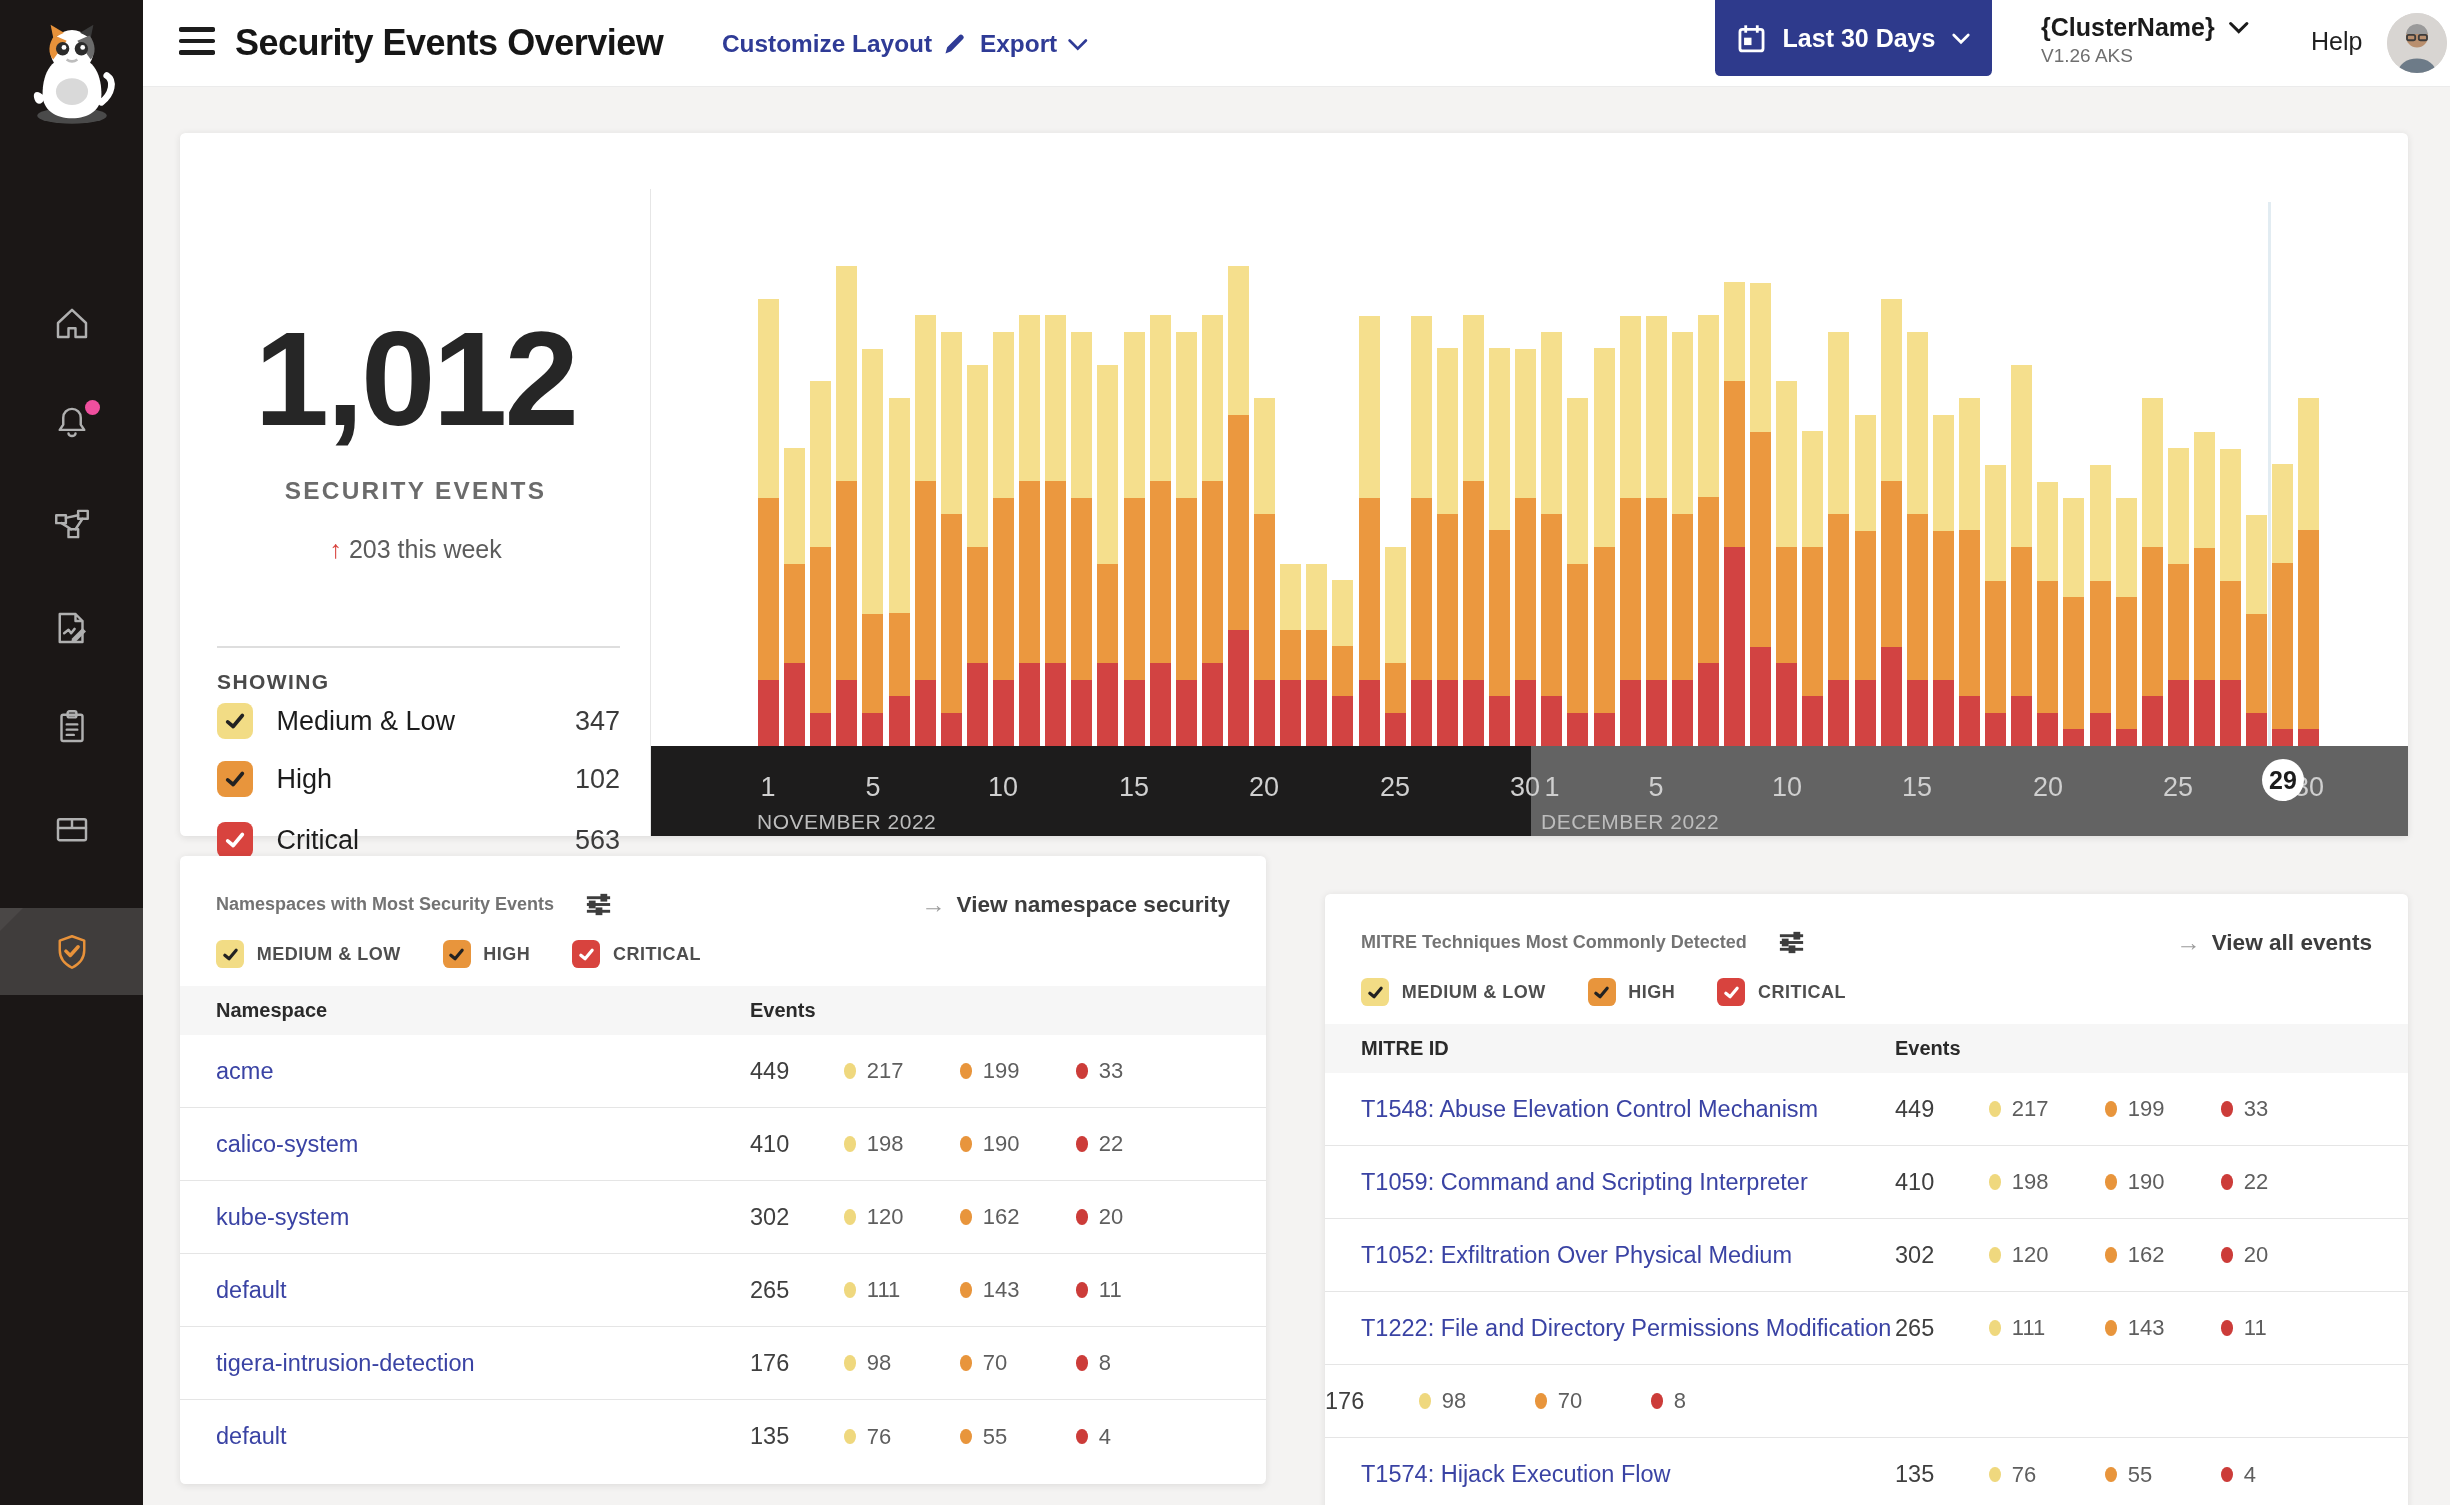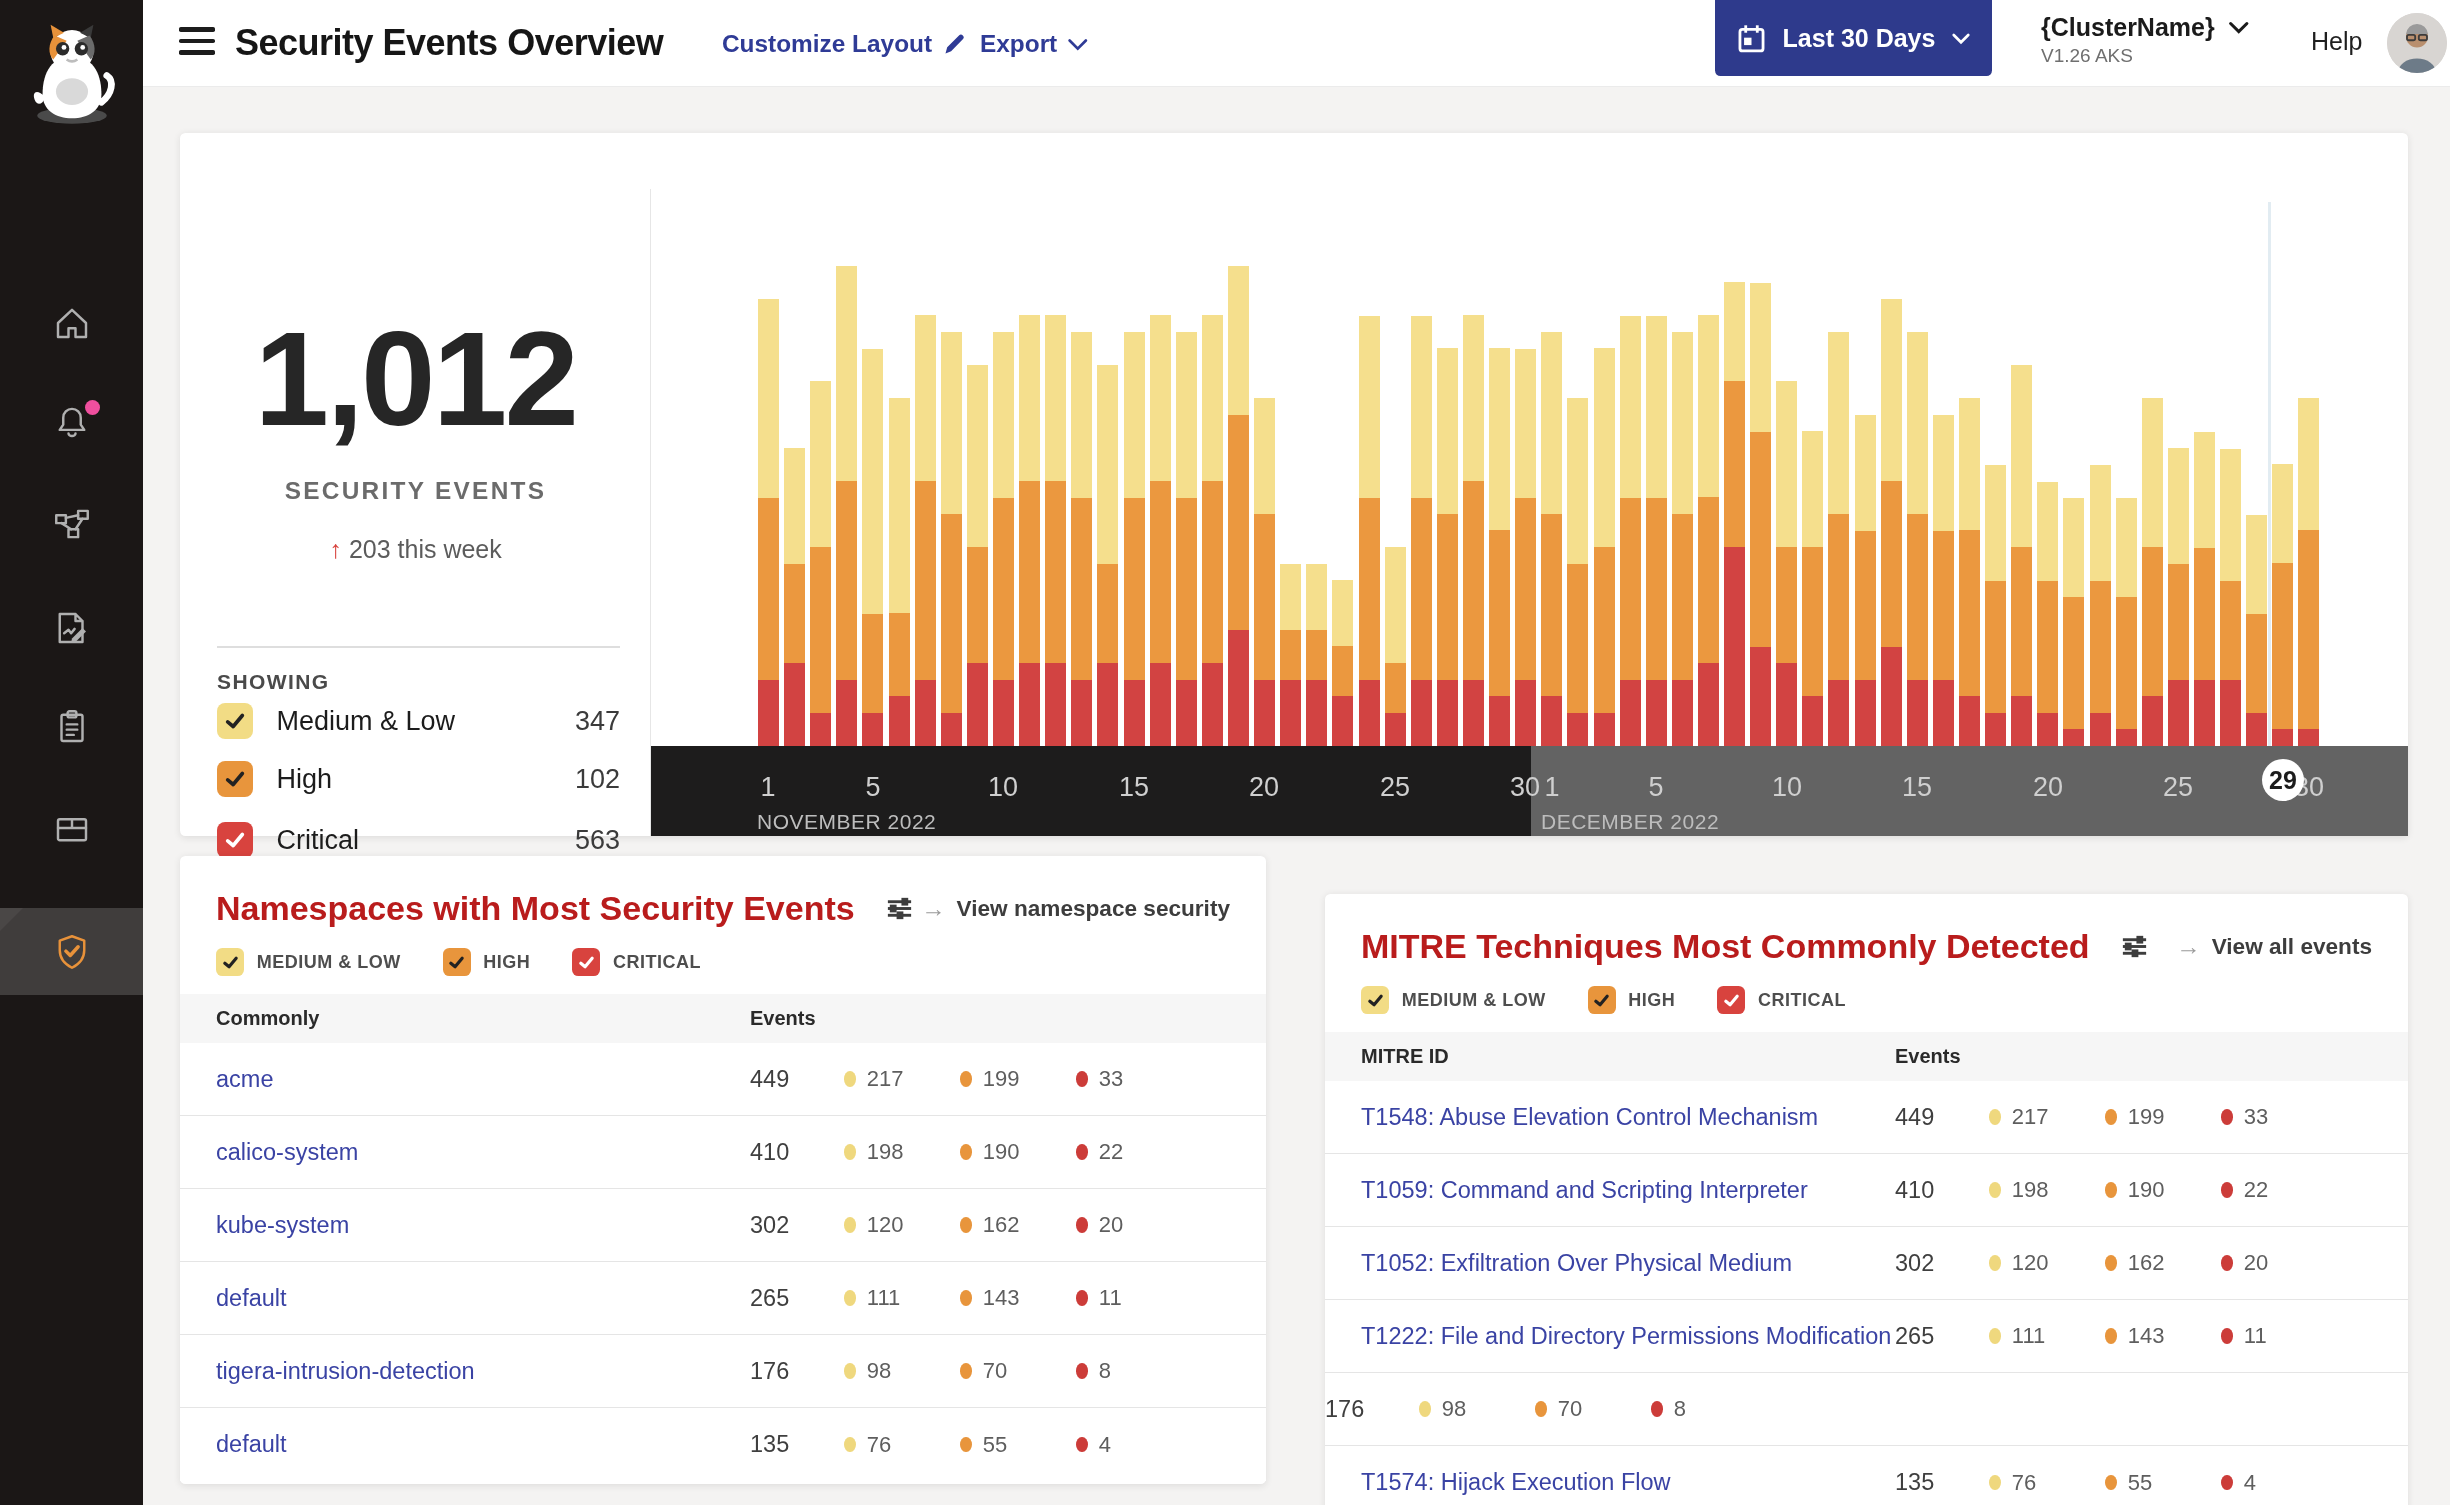--- a/index.html
+++ b/index.html
@@ -67,21 +67,21 @@
   .axis-nov { width:880px; background:#1d1c1c; }
   .axis-dec { left:880px; width:877px; background:#636363; }
   .tick { position:absolute; transform:translateX(-50%); top:25px; font-size:27px; color:#cfcfcf; }
   .month-label { position:absolute; top:65px; font-size:21px; color:#bdbdbd; letter-spacing:0.5px; }
   .hover-line { position:absolute; width:2.7px; top:12.7px; background:#e2ecf2; }
   .day-marker { position:absolute; width:42px; height:42px; background:#fff; border-radius:50%; transform:translateX(-50%); top:14.5px;
       display:flex; align-items:center; justify-content:center; font-size:25px; font-weight:700; color:#1c1c1c; z-index:5; }
 
   
   .panel-head { position:relative; padding:33px 36px 0 36px; display:flex; align-items:center; }
-  .panel-title { font-size:34px; font-weight:800; color:#b91c1c; }
+  .panel-title { font-size:18px; font-weight:800; color:#737373; }
   .panel-sliders { margin-left:29px; cursor:pointer; }
   .panel-link { margin-left:auto; font-size:22.6px; font-weight:700; color:#3d3d3d; cursor:pointer; display:flex; align-items:center; gap:11px; }
   .panel-link .arrow { color:#9b9b9b; font-size:24.4px; }
   .chip-row { display:flex; gap:42px; padding:20px 36px 18px 36px; align-items:center; }
   .chip { display:flex; align-items:center; gap:12.7px; cursor:pointer; }
   .chip .cb { width:28px; height:28px; border-radius:6.3px; display:flex; align-items:center; justify-content:center; }
   .chip .cl { font-size:18px; font-weight:700; color:#4e4e4e; letter-spacing:0.5px; }
   .tbl-head { height:49px; background:#f6f6f6; display:flex; align-items:center; font-size:20px; font-weight:700; color:#2a2a2a; }
   .col-name { padding-left:36px; flex:0 0 570px; }
   .col-events { flex:1; }
@@ -642,21 +642,21 @@
         <div class="chip">
           <span class="cb" style="background:#d8433e">
             <svg width="17" height="17" viewBox="0 0 24 24">
               <polyline points="4,13 10,18 20,6" fill="none" stroke="#ffffff" stroke-width="4.5" stroke-linecap="round" stroke-linejoin="round"></polyline>
             </svg>
           </span>
           <span class="cl">CRITICAL</span>
         </div>
       </div>
     <div class="tbl-head">
-      <div class="col-name">Commonly</div>
+      <div class="col-name">Namespace</div>
       <div class="col-events">Events</div>
     </div>
     <div>
         <div class="trow">
           <div class="col-name"><a>acme</a></div>
           <div class="col-events" style="display:flex;align-items:center">
             <span class="ev-total">449</span>
             <span class="ev-part">
               <span class="ev-dot" style="background:#efd87e"></span>
               <span class="ev-val">217</span>

